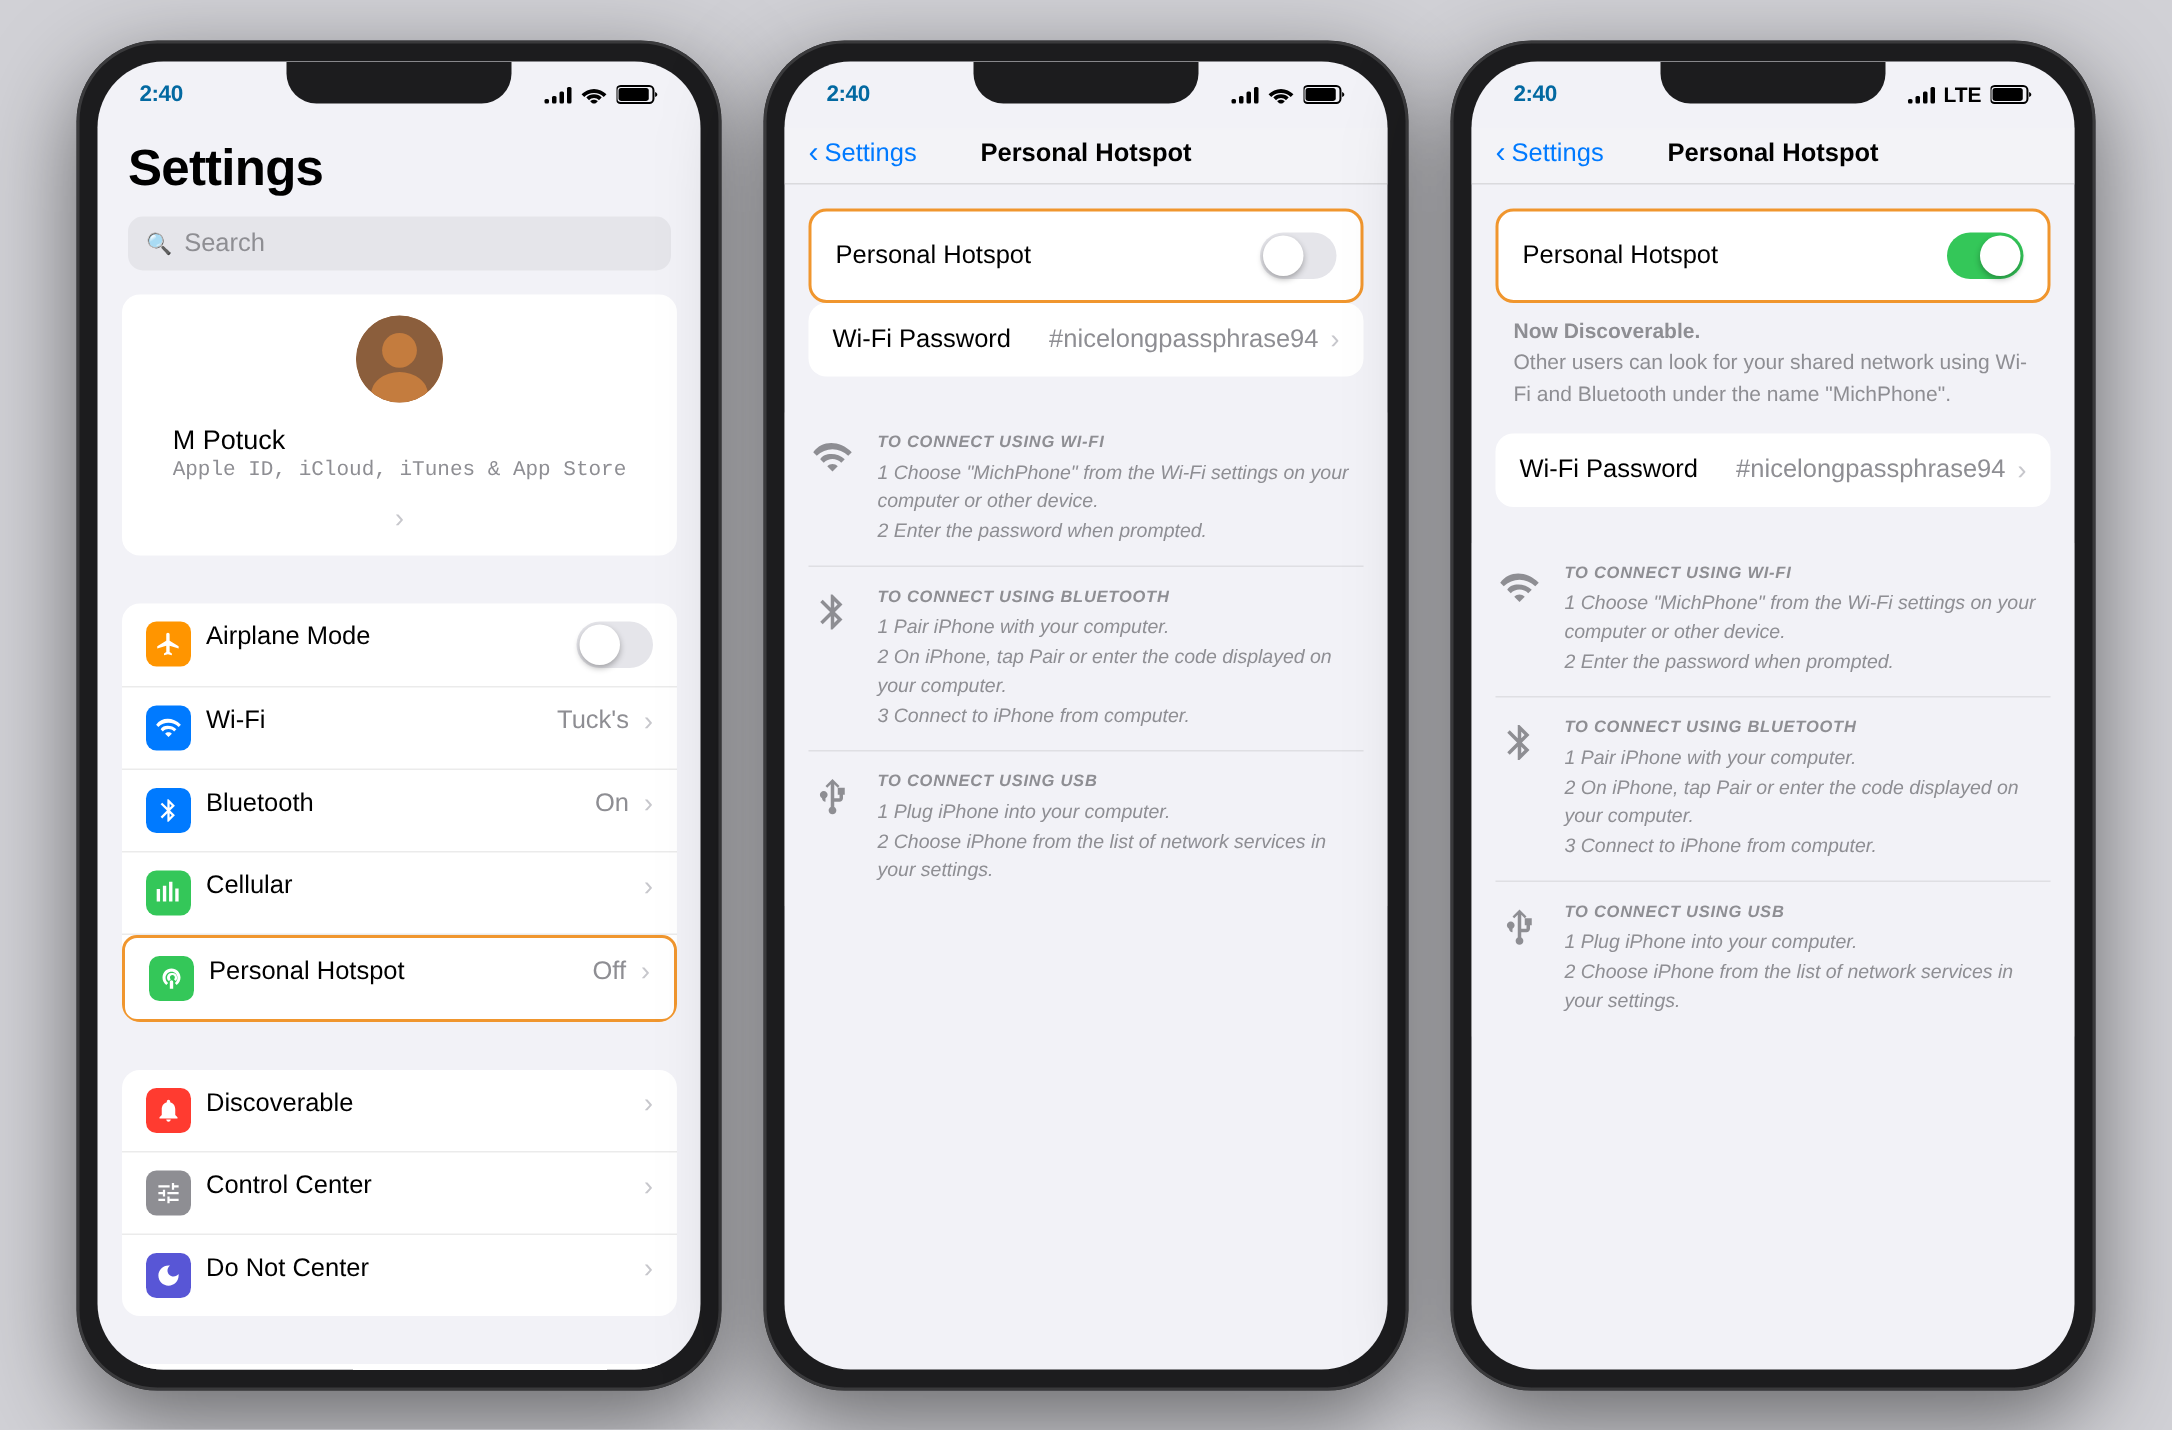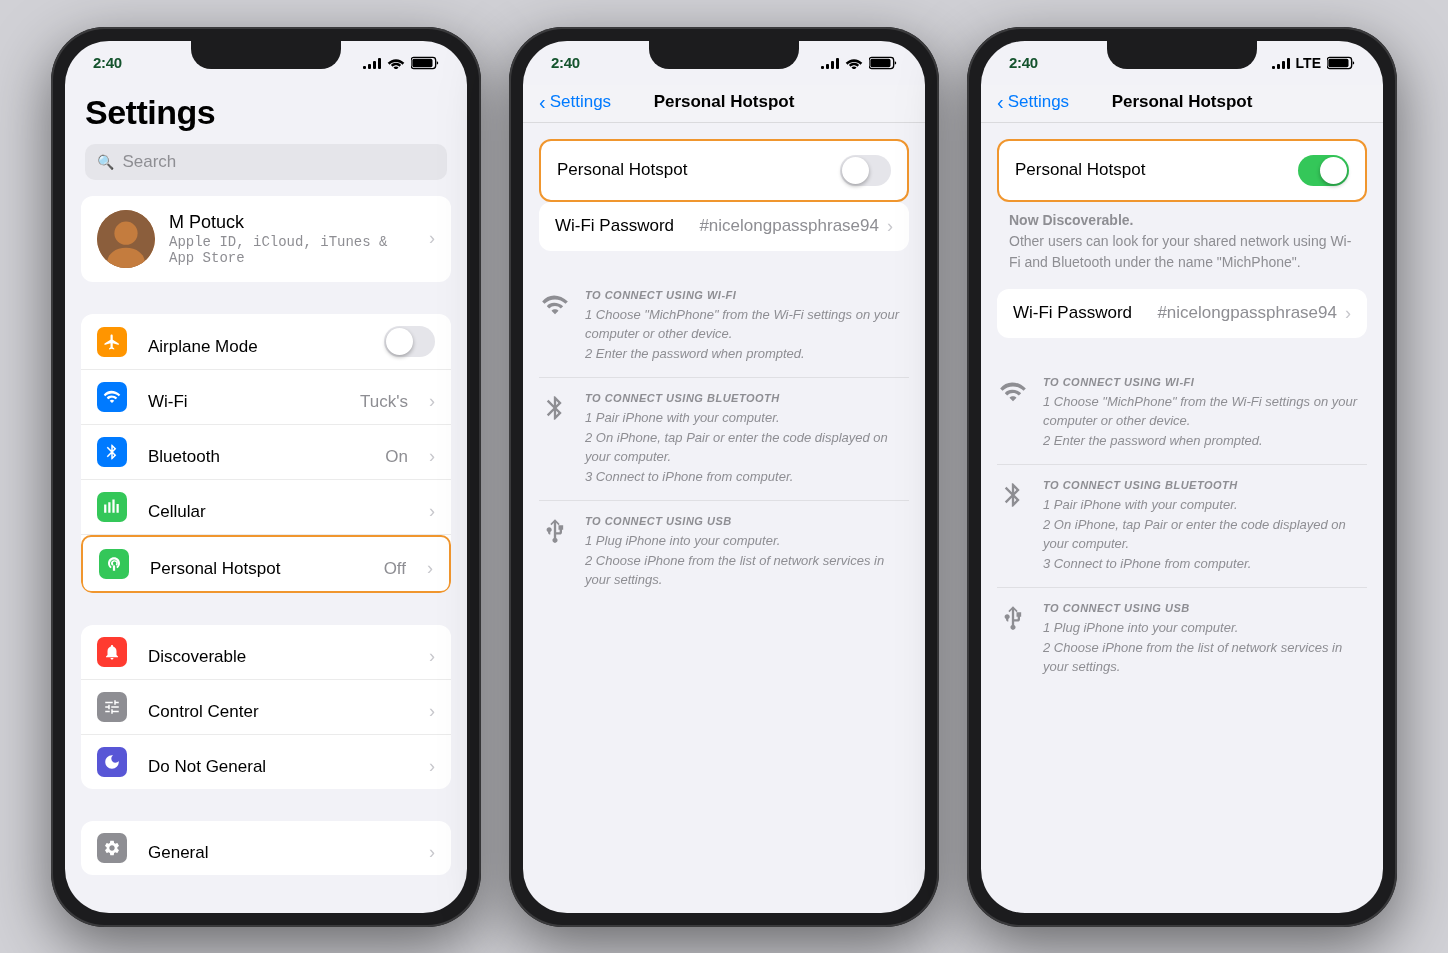--- a/index.html
+++ b/index.html
@@ -62,21 +62,21 @@
       justify-content: space-between;
       padding: 0 28px;
       background: transparent;
       position: relative;
       z-index: 10;
       flex-shrink: 0;
     }
     .status-time {
       font-size: 15px;
       font-weight: 600;
-      color: #14532d;
+      color: #0369a1;
       letter-spacing: -0.3px;
     }
     .status-icons {
       display: flex;
       align-items: center;
       gap: 6px;
     }
     .status-icons svg {
       width: 16px;
       height: 12px;
@@ -124,20 +124,21 @@
       background: #fff;
       border-radius: 12px;
       margin: 0 16px 32px;
     }
     .profile-cell {
       display: flex;
       align-items: center;
       padding: 14px 16px;
       gap: 14px;
       border-bottom: none;
+      flex-direction: column;
     }
     .avatar {
       width: 58px;
       height: 58px;
       border-radius: 50%;
       background: linear-gradient(135deg, #8b5e3c, #c47c3e);
       overflow: hidden;
       flex-shrink: 0;
       display: flex;
       align-items: center;
@@ -166,23 +167,23 @@
 
     
     .settings-section {
       background: #fff;
       border-radius: 12px;
       margin: 0 16px 32px;
       overflow: hidden;
     }
     .settings-row {
       display: flex;
-      align-items: flex-end;
+      align-items: flex-start;
       padding: 12px 16px;
-      gap: 21px;
+      gap: 10px;
       border-bottom: 1px solid rgba(0,0,0,0.08);
       position: relative;
       min-height: 50px;
     }
     .settings-row:last-child {
       border-bottom: none;
     }
     .settings-row.highlighted {
       background: #fff;
       border: 2.5px solid #f0962e;
@@ -505,21 +506,21 @@
           <span class="row-label">Control Center</span>
           <span class="chevron">›</span>
         </div>
 
         <div class="settings-row">
           <div class="row-icon" style="background:#5856d6">
             <svg viewBox="0 0 24 24" width="18" height="18" fill="#fff">
                 <path d="M12 3c-4.97 0-9 4.03-9 9s4.03 9 9 9 9-4.03 9-9c0-.46-.04-.92-.1-1.36-.98 1.37-2.58 2.26-4.4 2.26-2.98 0-5.4-2.42-5.4-5.4 0-1.81.89-3.42 2.26-4.4-.44-.06-.9-.1-1.36-.1z"></path>
               </svg>
           </div>
-          <span class="row-label">Do Not General</span>
+          <span class="row-label">Do Not Center</span>
           <span class="chevron">›</span>
         </div>
       </div>
 
       <div class="settings-section">
         <div class="settings-row">
           <div class="row-icon" style="background:#8e8e93">
             <svg viewBox="0 0 24 24" width="18" height="18" fill="#fff">
                 <path d="M19.14 12.94c.04-.3.06-.61.06-.94 0-.32-.02-.64-.07-.94l2.03-1.58c.18-.14.23-.41.12-.61l-1.92-3.32c-.12-.22-.37-.29-.59-.22l-2.39.96c-.5-.38-1.03-.7-1.62-.94l-.36-2.54c-.04-.24-.24-.41-.48-.41h-3.84c-.24 0-.43.17-.47.41l-.36 2.54c-.59.24-1.13.57-1.62.94l-2.39-.96c-.22-.08-.47 0-.59.22L2.74 8.87c-.12.21-.08.47.12.61l2.03 1.58c-.05.3-.09.63-.09.94s.02.64.07.94l-2.03 1.58c-.18.14-.23.41-.12.61l1.92 3.32c.12.22.37.29.59.22l2.39-.96c.5.38 1.03.7 1.62.94l.36 2.54c.05.24.24.41.48.41h3.84c.24 0 .44-.17.47-.41l.36-2.54c.59-.24 1.13-.56 1.62-.94l2.39.96c.22.08.47 0 .59-.22l1.92-3.32c.12-.22.07-.47-.12-.61l-2.01-1.58zM12 15.6c-1.98 0-3.6-1.62-3.6-3.6s1.62-3.6 3.6-3.6 3.6 1.62 3.6 3.6-1.62 3.6-3.6 3.6z"></path>
               </svg>

